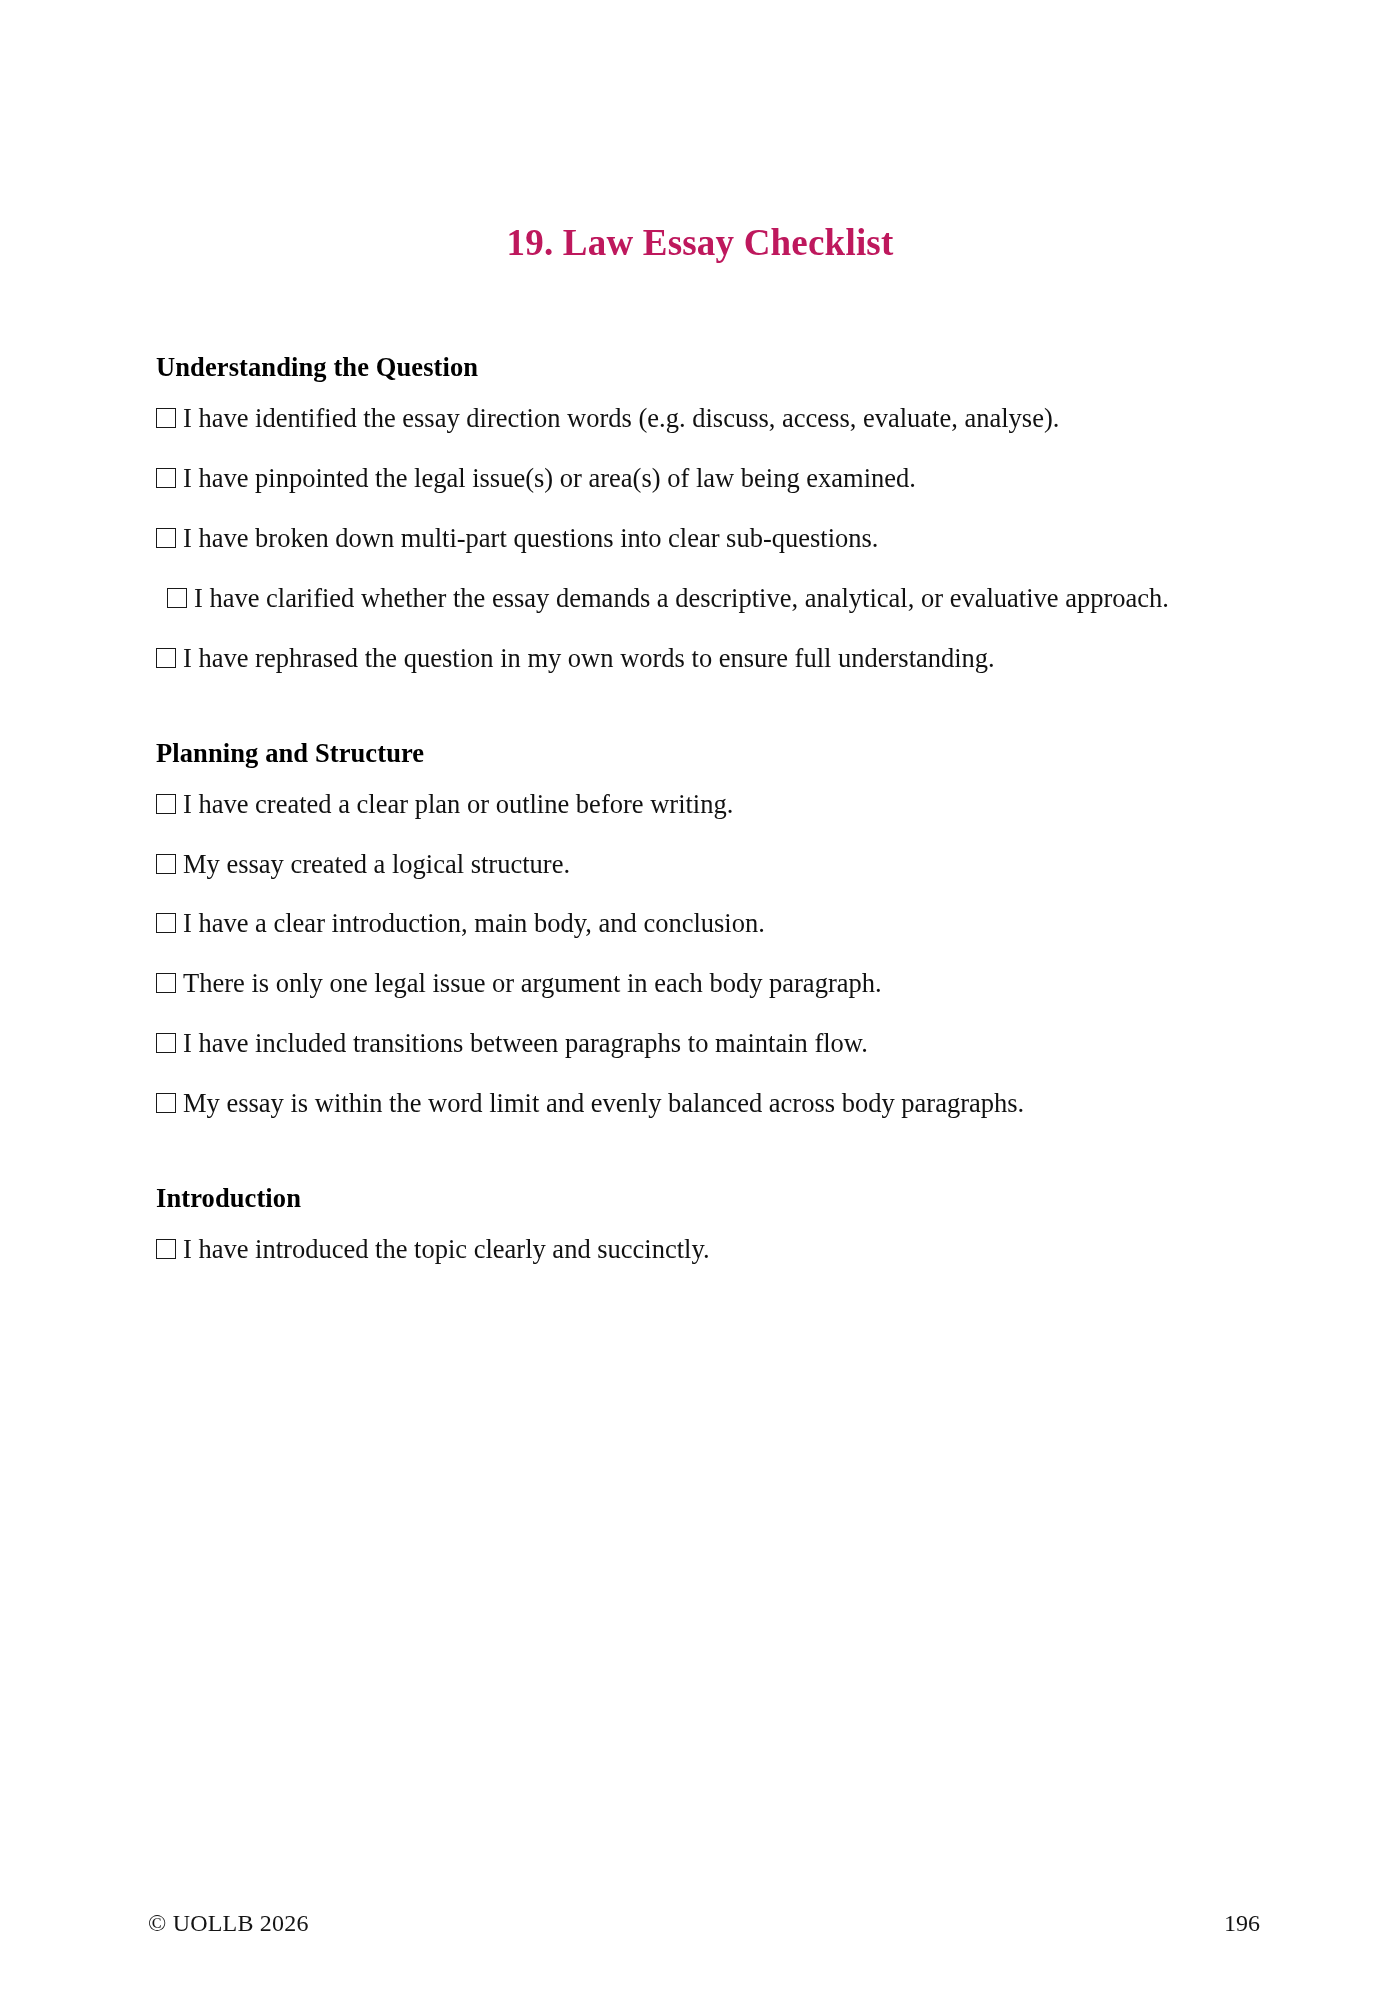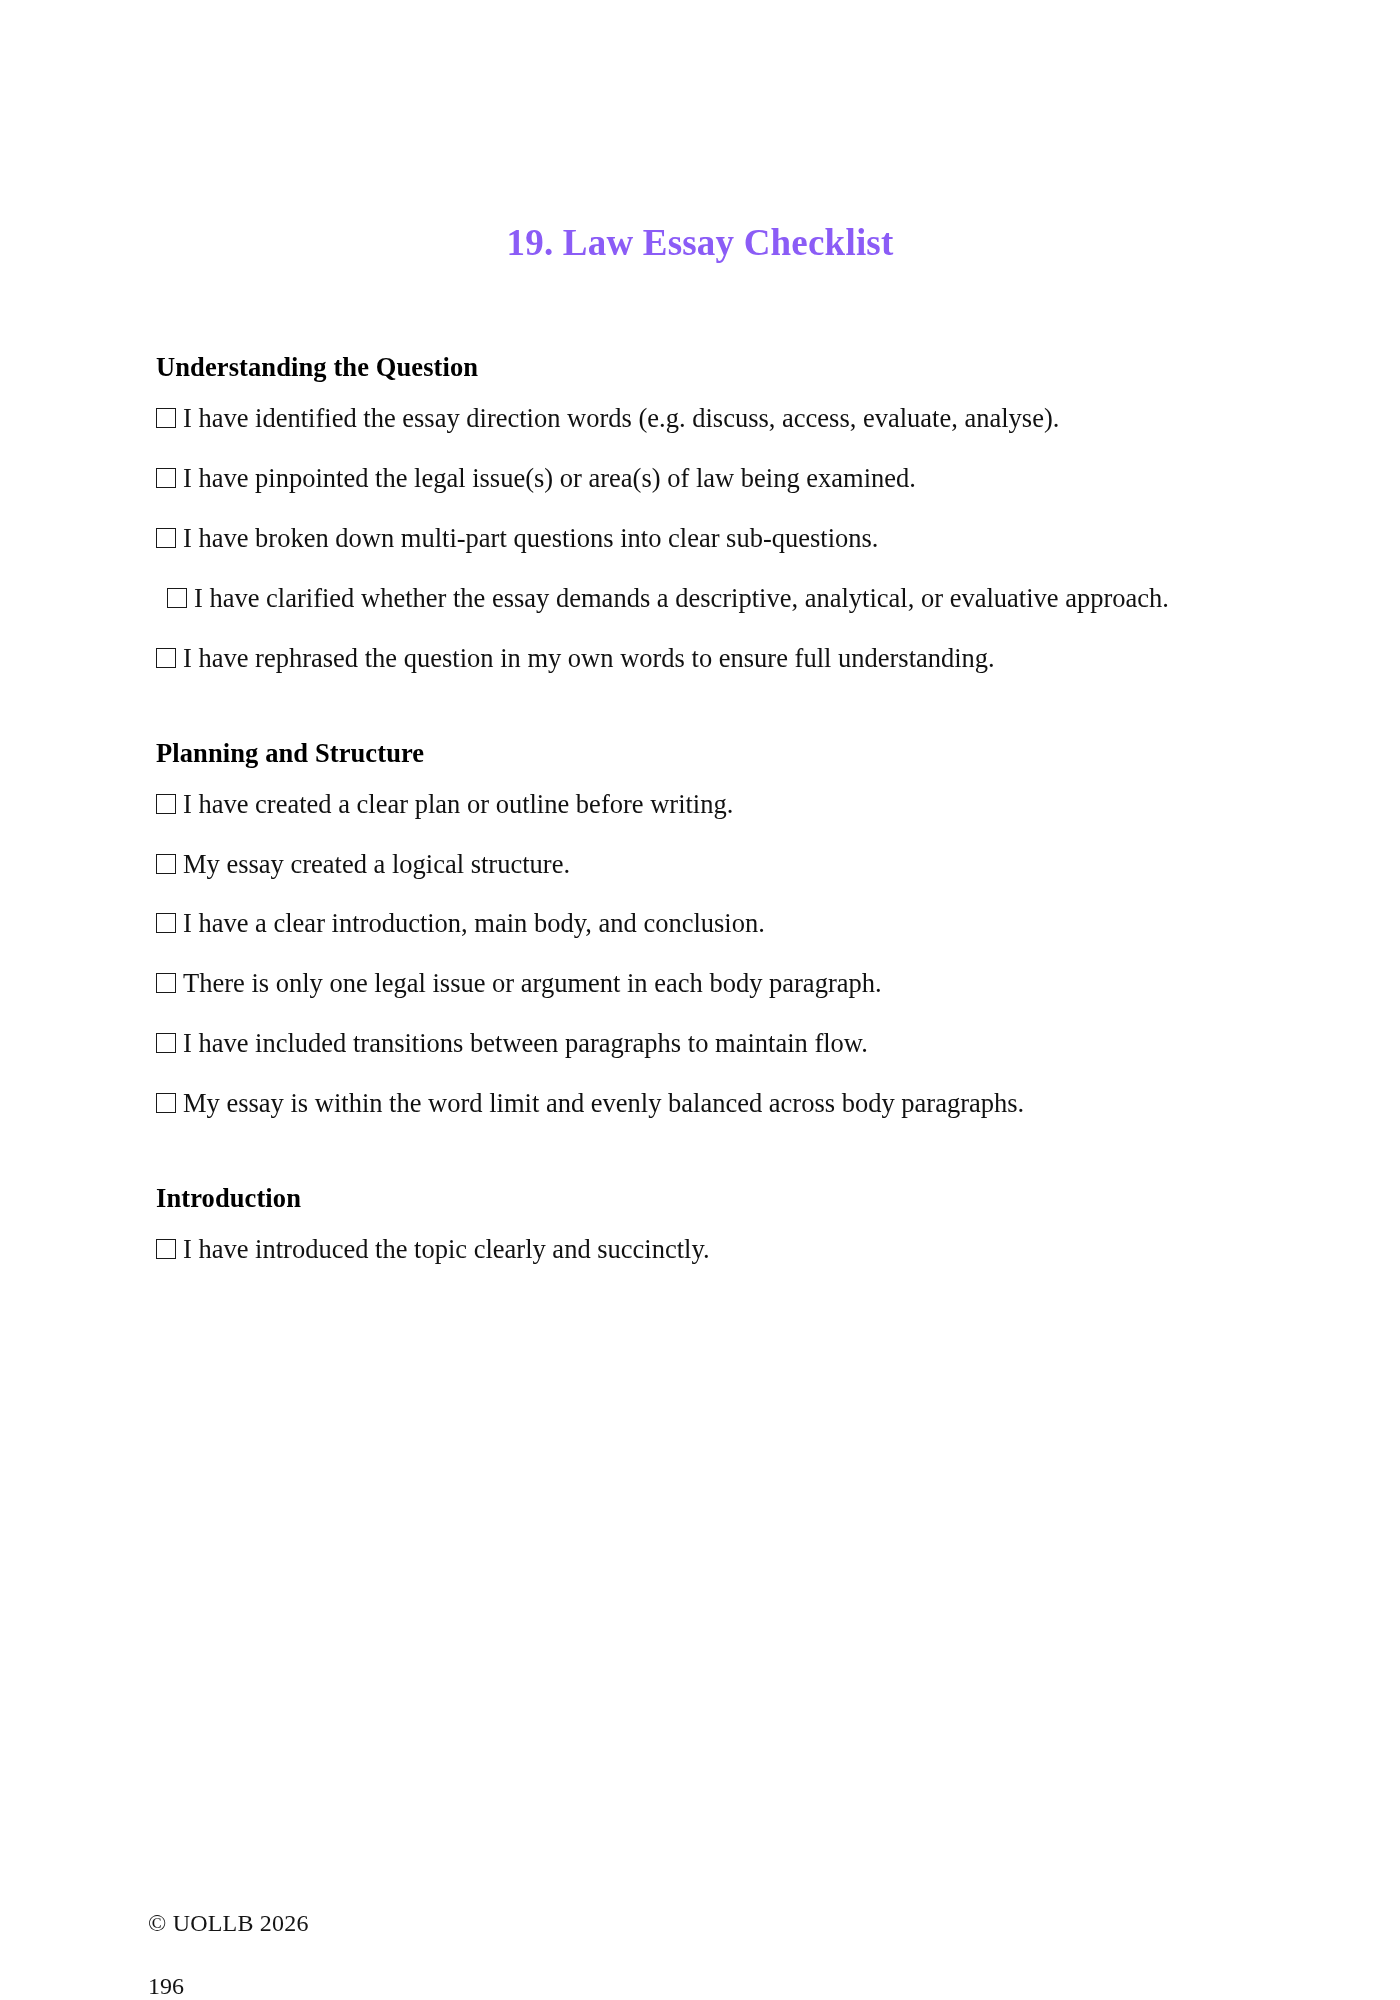--- a/index.html
+++ b/index.html
@@ -39,21 +39,21 @@
   
   .chapter-title {
     position: absolute;
     top: 196px;
     left: 0;
     width: 1400px;
     text-align: center;
     font-size: 37px;
     font-weight: bold;
     letter-spacing: 0.2px;
-    color: #8b5cf6;
+    color: #be185d;
   }
 
   
   .body-column {
     position: absolute;
     top: 352px;
     left: 156px;
     width: 1112px;
   }
 
@@ -111,21 +111,20 @@
     position: absolute;
     bottom: 0;
     left: 148px;
     width: 1112px;
     height: 120px;
     display: flex;
     align-items: flex-start;
     justify-content: space-between;
     padding-top: 30px;
     box-sizing: border-box;
-    flex-direction: column;
   }
   .footer-copyright {
     font-size: 24px;
     color: #141414;
     letter-spacing: 0.2px;
   }
   .footer-pagenum {
     font-size: 24px;
     color: #141414;
   }

